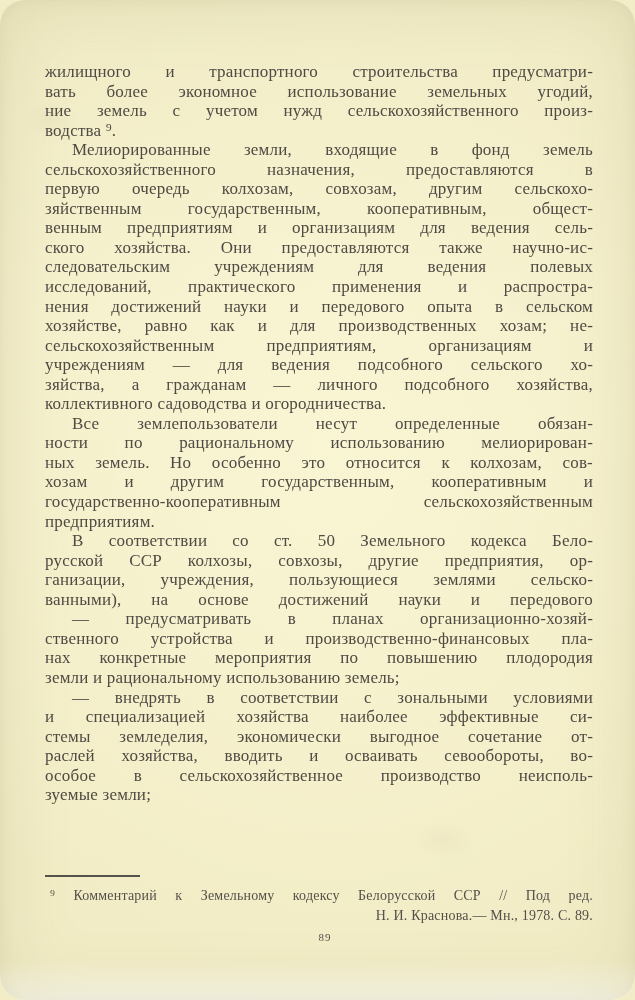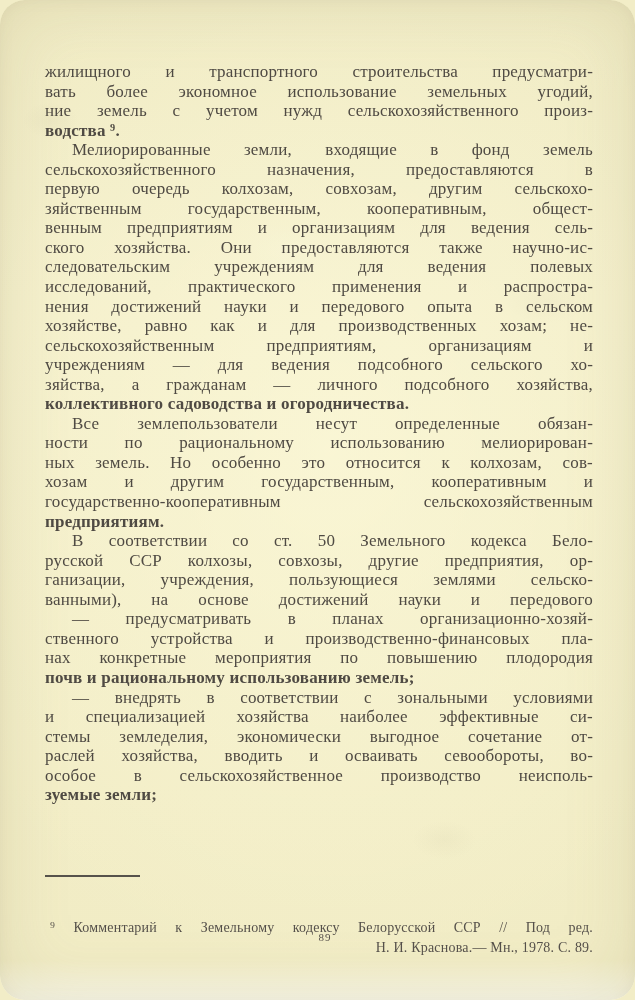--- a/index.html
+++ b/index.html
@@ -49,21 +49,20 @@
   .line {
     text-align: justify;
     text-align-last: justify;
     white-space: normal;
     height: 19.55px;
     overflow: visible;
   }
   .line.last {
     text-align: right;
     text-align-last: left;
-    font-weight: bold;
   }
   .line.first-indent { text-indent: 27px; }
   .footnote-rule {
     position: absolute;
     top: 875px;
     left: 45px;
     width: 95px;
     height: 0;
     border-top: 2px solid #56524b;
   }
@@ -74,21 +73,20 @@
     width: 548px;
     font-size: 14px;
     line-height: 19.5px;
     color: #55504a;
     letter-spacing: 0.2px;
   }
   .footnote .fn-line-1 {
     padding-left: 5px;
     text-align: justify;
     text-align-last: justify;
-    margin-top: 32px;
   }
   .footnote .fn-line-2 {
     padding-left: 18px;
     text-align: right;
   }
   .page-number {
     position: absolute;
     top: 931px;
     left: 45px;
     width: 560px;
@@ -138,21 +136,21 @@
       <div class="para">
         <div class="line first-indent">В соответствии со ст. 50 Земельного кодекса Бело-</div>
         <div class="line">русской ССР колхозы, совхозы, другие предприятия, ор-</div>
         <div class="line">ганизации, учреждения, пользующиеся землями сельско-</div>
         <div class="line">ванными), на основе достижений науки и передового</div>
       </div>
       <div class="para">
         <div class="line first-indent">— предусматривать в планах организационно-хозяй-</div>
         <div class="line">ственного устройства и производственно-финансовых пла-</div>
         <div class="line">нах конкретные мероприятия по повышению плодородия</div>
-        <div class="line last">почв и рациональному использованию земель;</div>
+        <div class="line last">земли и рациональному использованию земель;</div>
       </div>
       <div class="para">
         <div class="line first-indent">— внедрять в соответствии с зональными условиями</div>
         <div class="line">и специализацией хозяйства наиболее эффективные си-</div>
         <div class="line">стемы земледелия, экономически выгодное сочетание от-</div>
         <div class="line">раслей хозяйства, вводить и осваивать севообороты, во-</div>
         <div class="line">особое в сельскохозяйственное производство неисполь-</div>
         <div class="line last">зуемые земли;</div>
       </div>
     </div>

